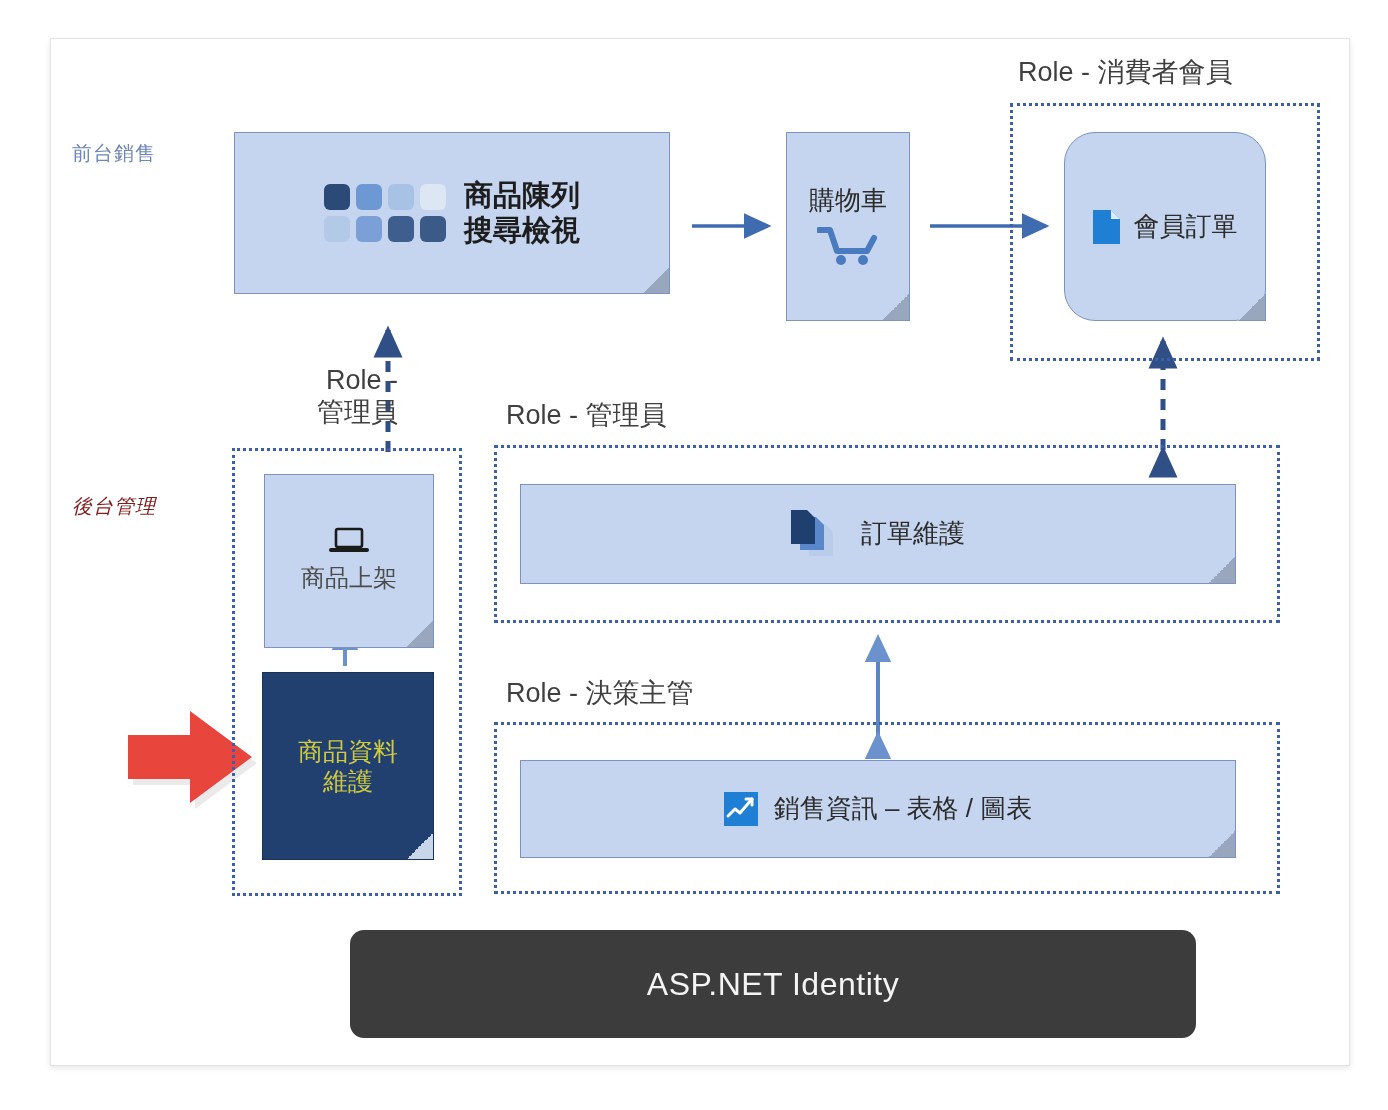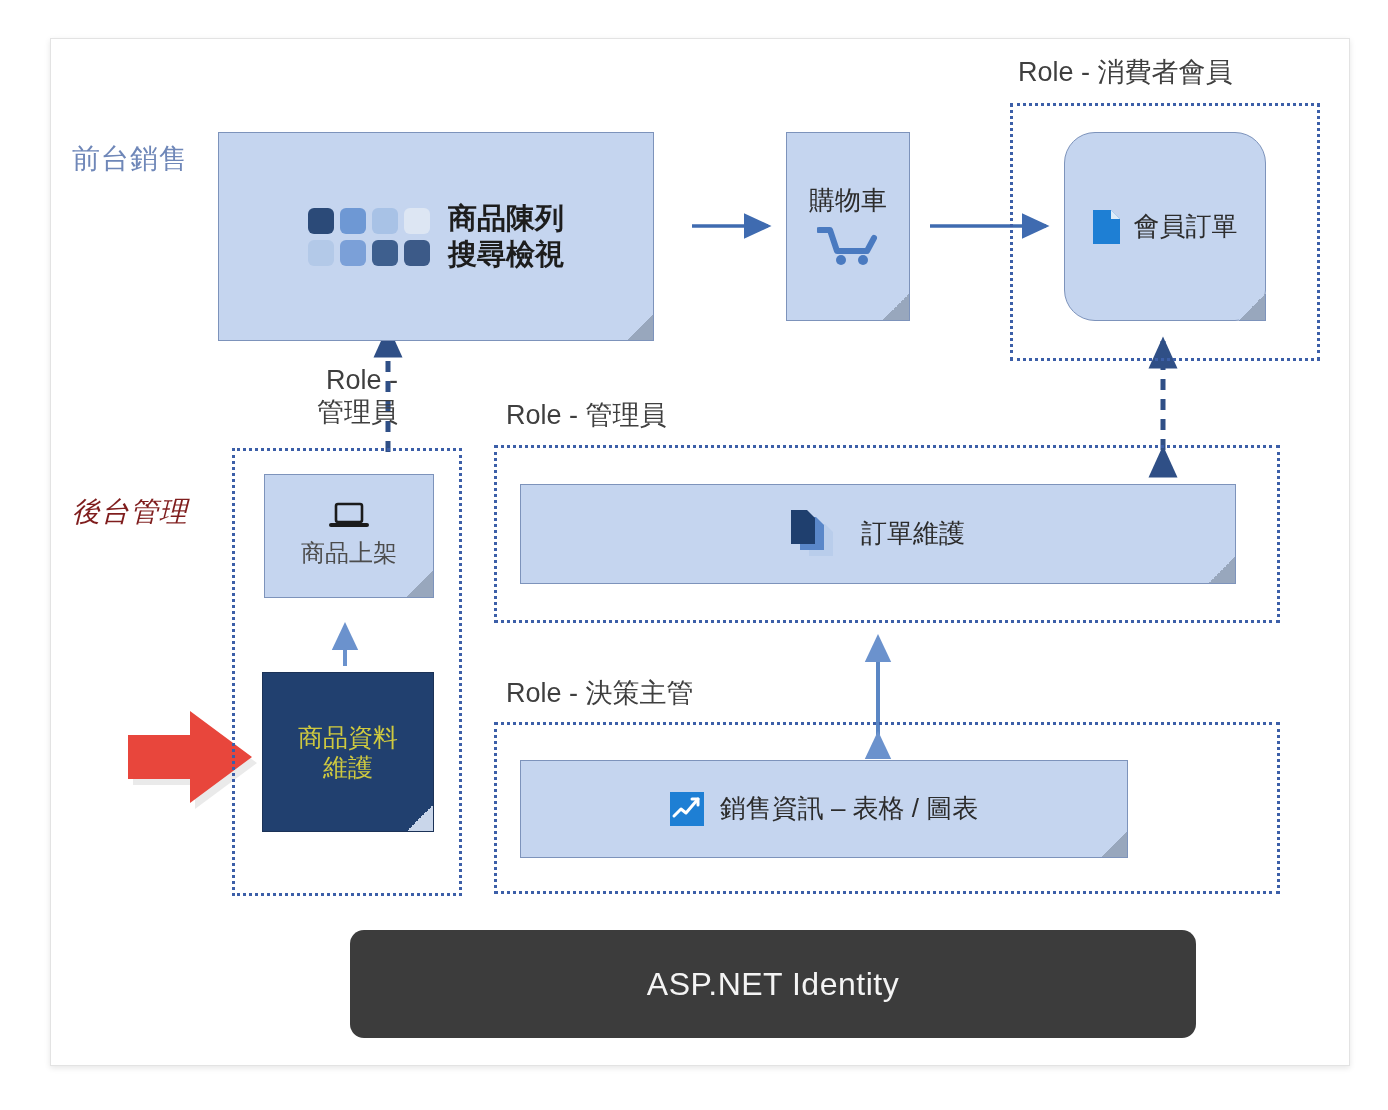--- a/index.html
+++ b/index.html
@@ -24,21 +24,21 @@
     height: 1028px;
     background: #ffffff;
     border: 1px solid #e3e3e3;
     box-shadow: 0 2px 6px rgba(0,0,0,0.10);
     box-sizing: border-box;
   }
 
   
   .side-label {
     position: absolute;
-    font-size: 28px;
+    font-size: 20px;
     letter-spacing: 1px;
     white-space: nowrap;
   }
   #label-front { left: 72px; top: 140px; color: #6f87b8; }
   #label-back  { left: 72px; top: 493px; color: #7f1d1d; font-style: italic; }
 
   
   .role-caption {
     position: absolute;
     font-size: 27px;
@@ -95,27 +95,27 @@
     position: absolute;
     left: 0; top: 0;
     width: 26px; height: 26px;
     background: linear-gradient(135deg, #c5d5ef 0 50%, rgba(0,0,0,0) 50% 100%);
   }
   .doc-card.dark .fold::before {
     background: linear-gradient(135deg, #21406f 0 50%, rgba(0,0,0,0) 50% 100%);
   }
 
   
-  #card-product-list { left: 218px;  top: 132px; width: 436px; height: 209px; }
+  #card-product-list { left: 234px;  top: 132px; width: 436px; height: 162px; }
   #card-cart         { left: 786px;  top: 132px; width: 124px; height: 189px; }
   #card-order        { left: 1064px; top: 132px; width: 202px; height: 189px; border-radius: 31px; }
-  #card-shelf        { left: 264px;  top: 474px; width: 170px; height: 124px; }
-  #card-prodmaint    { left: 262px;  top: 672px; width: 172px; height: 160px; }
+  #card-shelf        { left: 264px;  top: 474px; width: 170px; height: 174px; }
+  #card-prodmaint    { left: 262px;  top: 672px; width: 172px; height: 188px; }
   #card-ordermaint   { left: 520px;  top: 484px; width: 716px; height: 100px; padding-left: 44px; }
-  #card-salesinfo    { left: 520px;  top: 760px; width: 608px; height: 98px; }
+  #card-salesinfo    { left: 520px;  top: 760px; width: 716px; height: 98px; }
 
   
   .card-inner {
     position: absolute;
     inset: 0;
     display: flex;
     align-items: center;
     justify-content: center;
     gap: 18px;
   }

